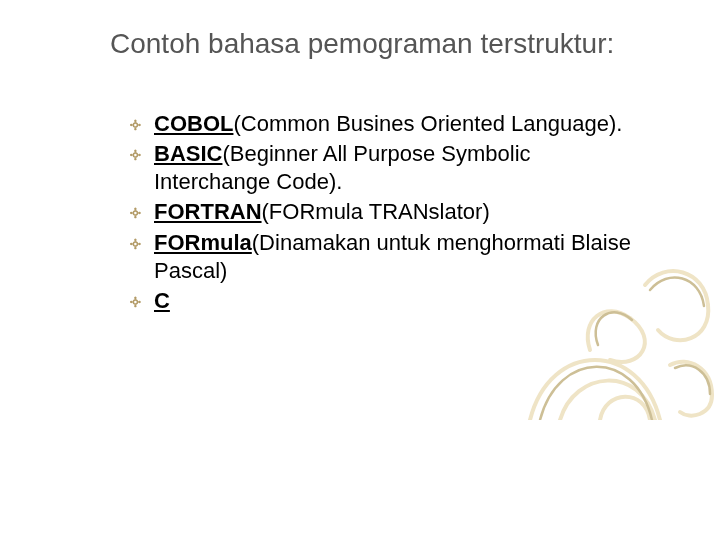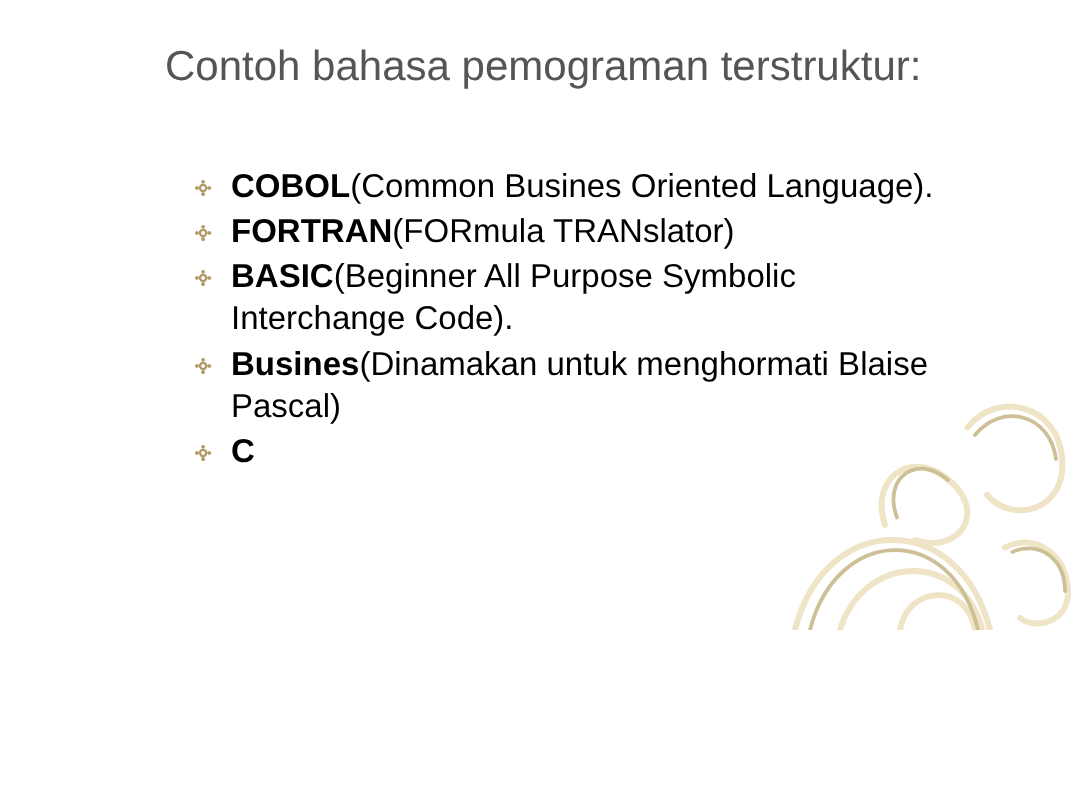--- a/index.html
+++ b/index.html
@@ -54,20 +54,21 @@
     font-family: "Segoe Script", "Comic Sans MS", cursive;
     font-weight: 700;
     color: #b29a66;
     font-size: 18px;
     display: inline-block;
     width: 24px;
     text-indent: 0;
   }
   .bold {
     font-weight: 700;
+    text-decoration: underline;
   }
 </style>
 </head>
 <body>
 
 <div class="slide">
 
   <svg class="corner-bg" viewBox="0 0 230 230">
     <g fill="none" stroke="#efe4c6" stroke-width="4" stroke-linecap="round">
       <path d="M40 230 C 60 150, 150 150, 170 230"></path>
@@ -88,26 +89,26 @@
     </g>
   </svg>
 
   <div class="title">Contoh bahasa pemograman terstruktur:</div>
 
   <div class="body">
     <div class="item">
       <span class="bullet">༓</span><span class="bold">COBOL</span><span>(Common Busines Oriented Language).</span>
     </div>
     <div class="item">
+      <span class="bullet">༓</span><span class="bold">BASIC</span><span>(Beginner All Purpose Symbolic Interchange Code).</span>
+    </div>
+    <div class="item">
       <span class="bullet">༓</span><span class="bold">FORTRAN</span><span>(FORmula TRANslator)</span>
     </div>
     <div class="item">
-      <span class="bullet">༓</span><span class="bold">BASIC</span><span>(Beginner All Purpose Symbolic Interchange Code).</span>
-    </div>
-    <div class="item">
-      <span class="bullet">༓</span><span class="bold">Busines</span><span>(Dinamakan untuk menghormati Blaise Pascal)</span>
+      <span class="bullet">༓</span><span class="bold">FORmula</span><span>(Dinamakan untuk menghormati Blaise Pascal)</span>
     </div>
     <div class="item">
       <span class="bullet">༓</span><span class="bold">C</span><span></span>
     </div>
   </div>
 
 </div>
 
 </body></html>

